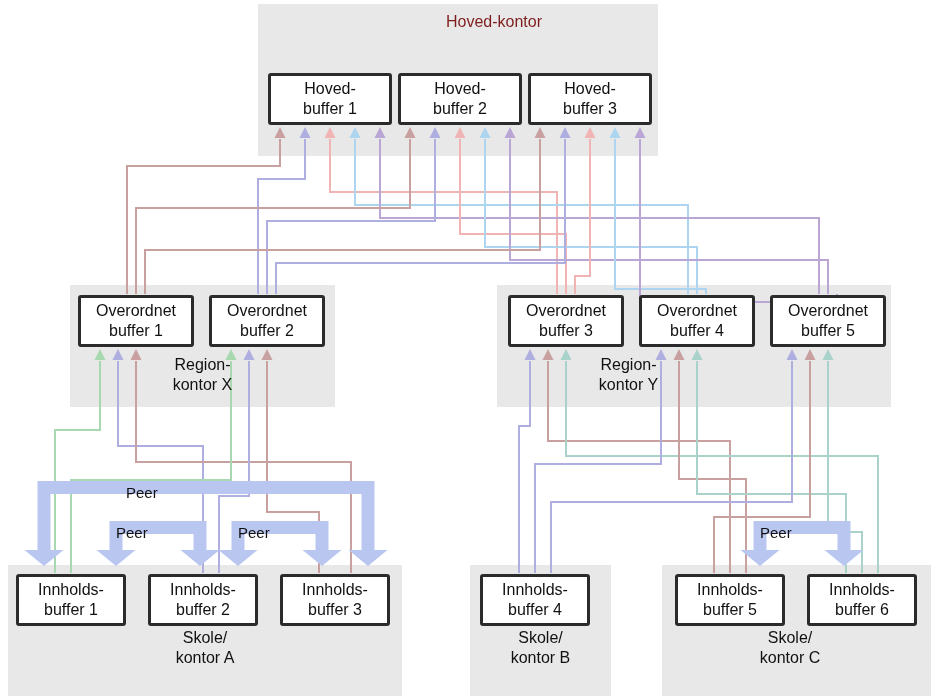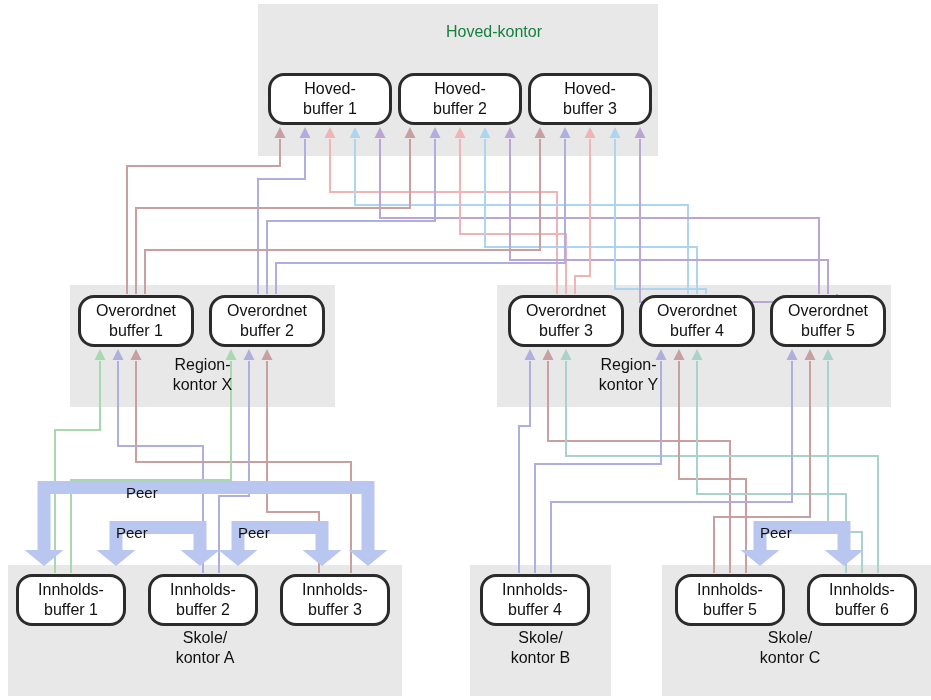--- a/index.html
+++ b/index.html
@@ -1,21 +1,21 @@
 <!DOCTYPE html>
 <html><head>
 <meta charset="utf-8">
 <style>
   html,body{margin:0;padding:0;background:#fff;}
   #stage{position:relative;width:931px;height:700px;overflow:hidden;
          font-family:"Liberation Sans","DejaVu Sans",sans-serif;background:#fff;}
   .zone{position:absolute;background:#e8e8e8;}
   .zone-label{position:absolute;text-align:center;font-size:16px;color:#111;
               line-height:20px;white-space:pre-line;font-weight:400;}
-  .buffer{position:absolute;background:#fff;border:3px solid #2b2b2b;border-radius:16px;
+  .buffer{position:absolute;background:#fff;border:3px solid #2b2b2b;border-radius:3px;
           display:flex;align-items:center;justify-content:center;text-align:center;
           font-size:16px;line-height:20px;color:#111;white-space:pre-line;box-sizing:border-box;}
   .peer-label{position:absolute;font-size:15px;color:#111;text-align:left;}
   svg.wires{position:absolute;left:0;top:0;width:931px;height:700px;overflow:visible;}
 </style>
 </head>
 <body>
 
 <div id="stage">
 
@@ -112,21 +112,21 @@
       </g>
   </svg>
   <div id="peer-labels">
       <div class="peer-label" style="left: 126px; top: 484px; width: 160px; color: rgb(17, 17, 17);">Peer</div>
       <div class="peer-label" style="left: 116px; top: 524px; width: 84px; color: rgb(17, 17, 17);">Peer</div>
       <div class="peer-label" style="left: 238px; top: 524px; width: 84px; color: rgb(17, 17, 17);">Peer</div>
       <div class="peer-label" style="left: 760px; top: 524px; width: 84px; color: rgb(17, 17, 17);">Peer</div>
     </div>
 
   <div id="zone-labels">
-      <div class="zone-label" style="left: 258px; top: 22px; width: 472px; color: #15803d;">Hoved-kontor</div>
+      <div class="zone-label" style="left: 258px; top: 12px; width: 472px; color: #7f1d1d;">Hoved-kontor</div>
       <div class="zone-label" style="left: 140px; top: 355px; width: 125px; color: rgb(17, 17, 17);">Region-
 kontor X</div>
       <div class="zone-label" style="left: 566px; top: 355px; width: 125px; color: rgb(17, 17, 17);">Region-
 kontor Y</div>
       <div class="zone-label" style="left: 130px; top: 628px; width: 150px; color: rgb(17, 17, 17);">Skole/
 kontor A</div>
       <div class="zone-label" style="left: 470px; top: 628px; width: 141px; color: rgb(17, 17, 17);">Skole/
 kontor B</div>
       <div class="zone-label" style="left: 690px; top: 628px; width: 200px; color: rgb(17, 17, 17);">Skole/
 kontor C</div>

